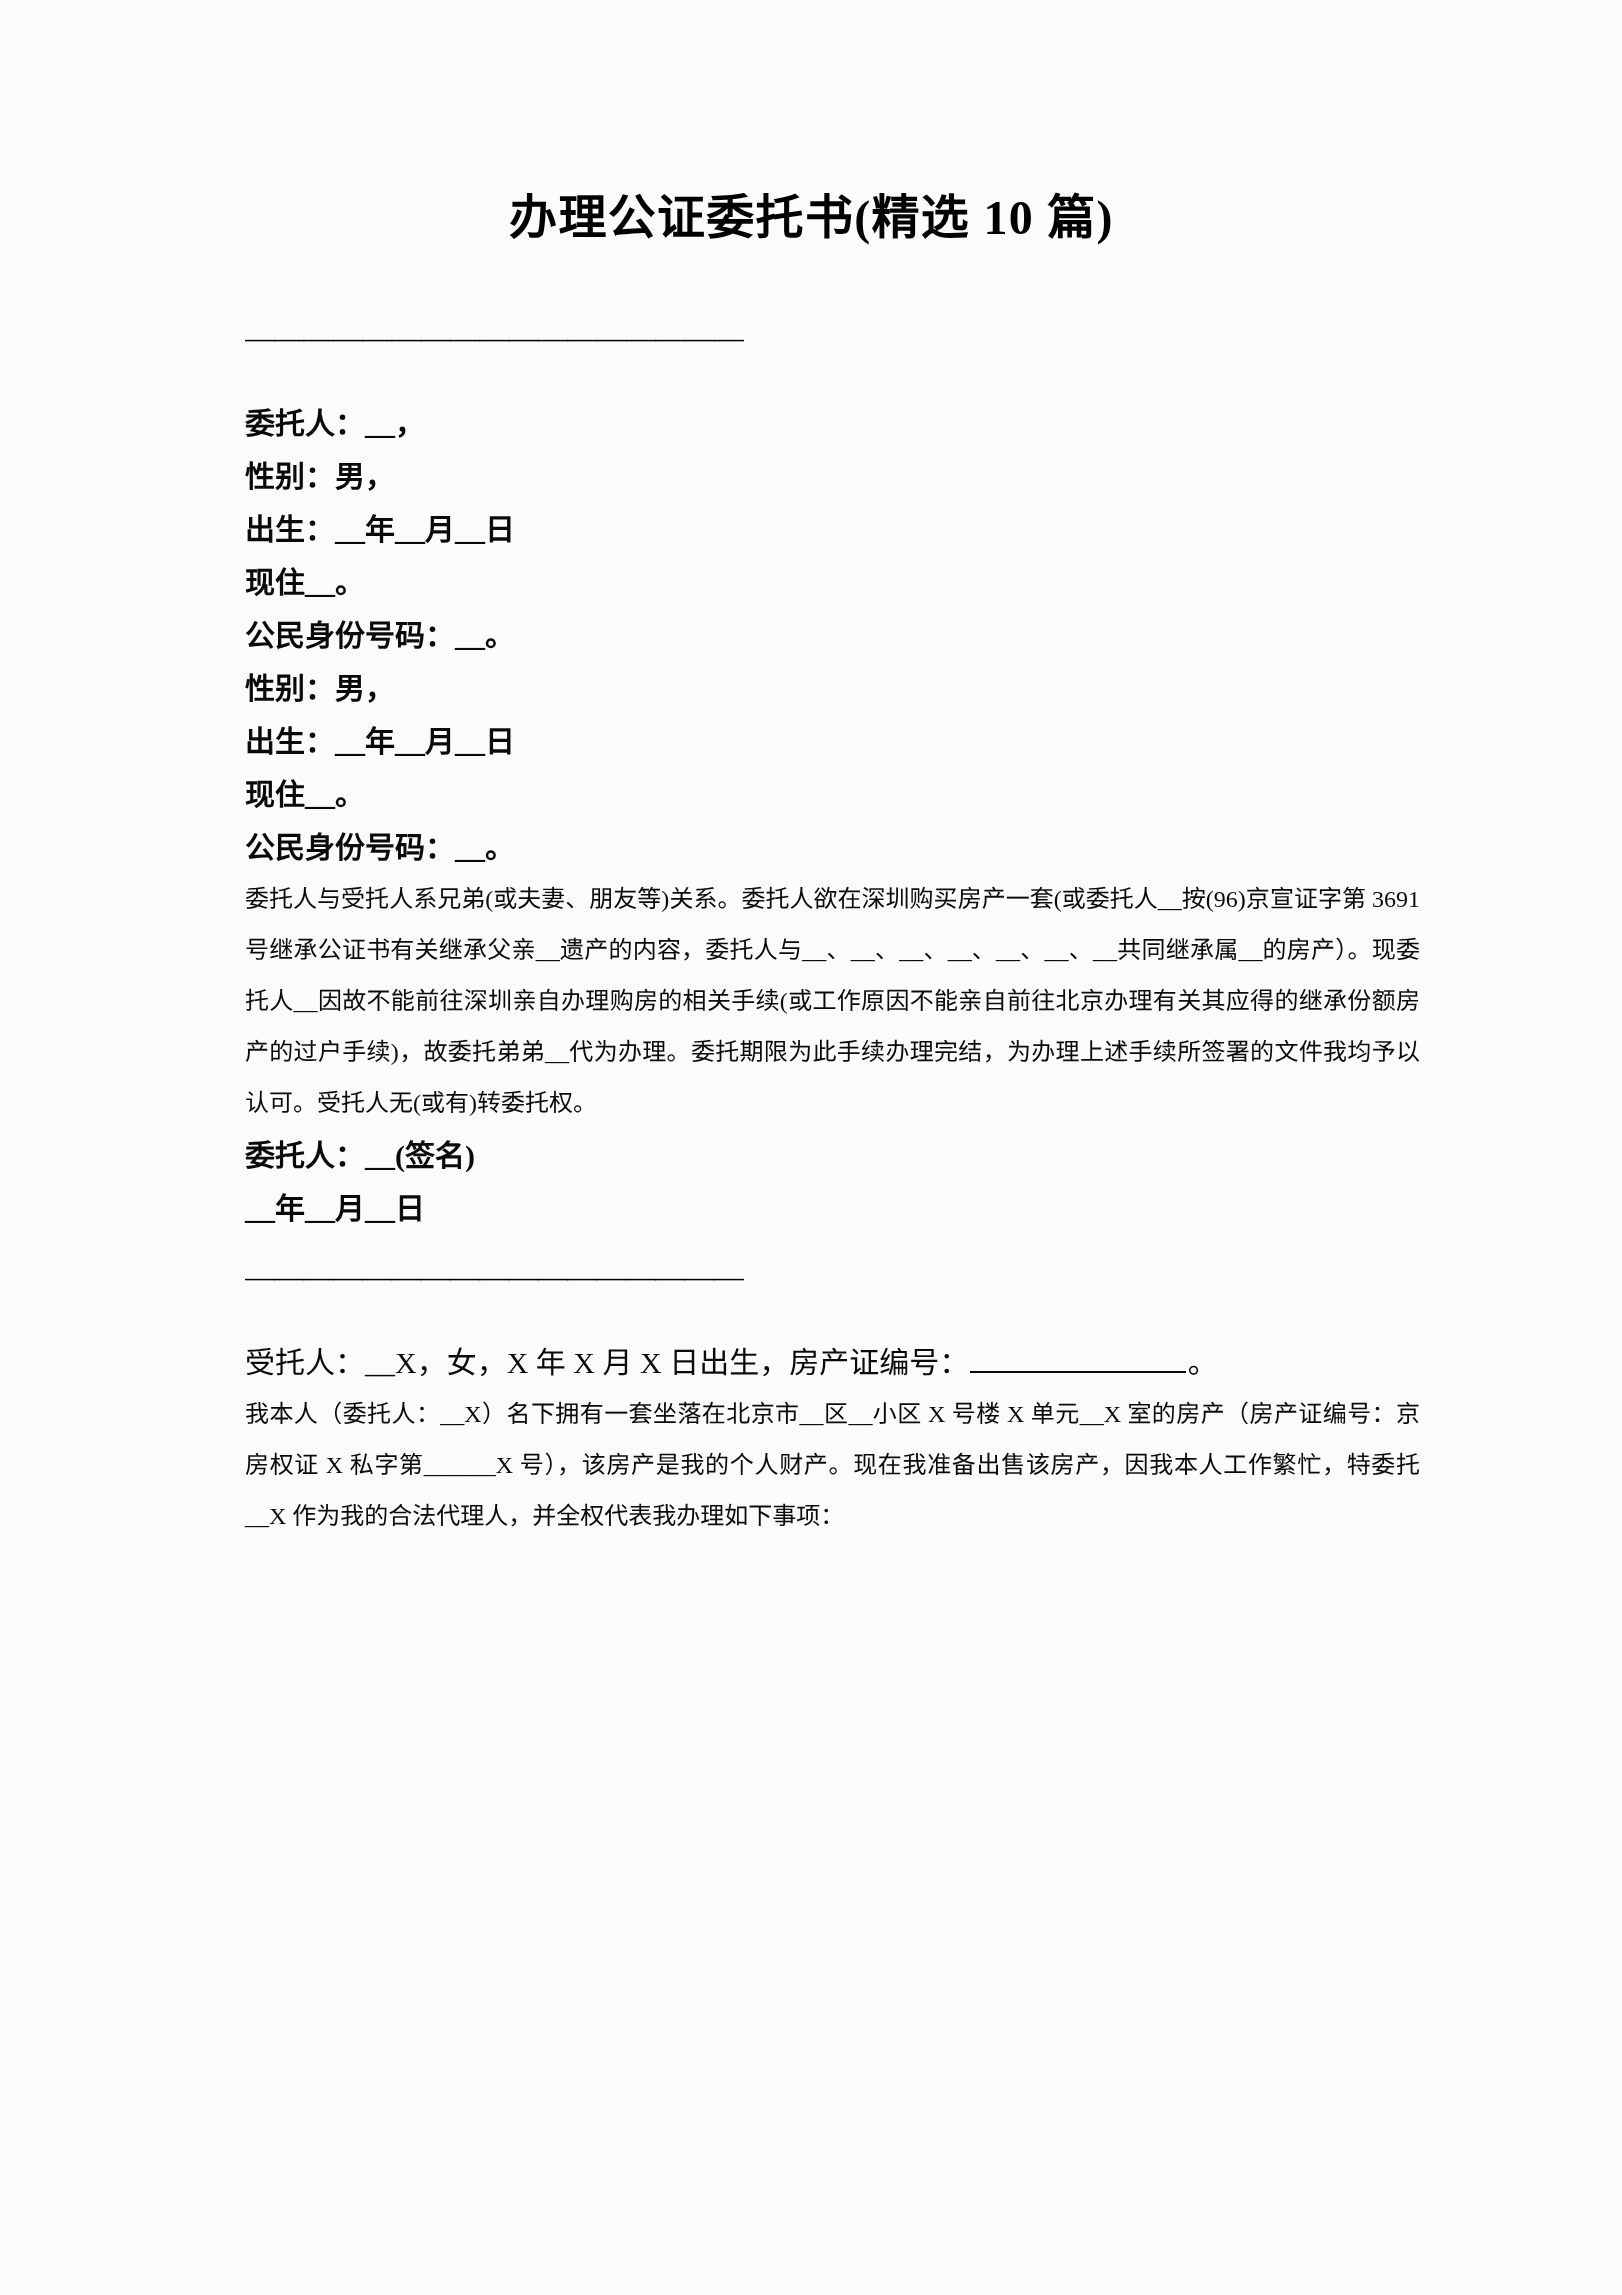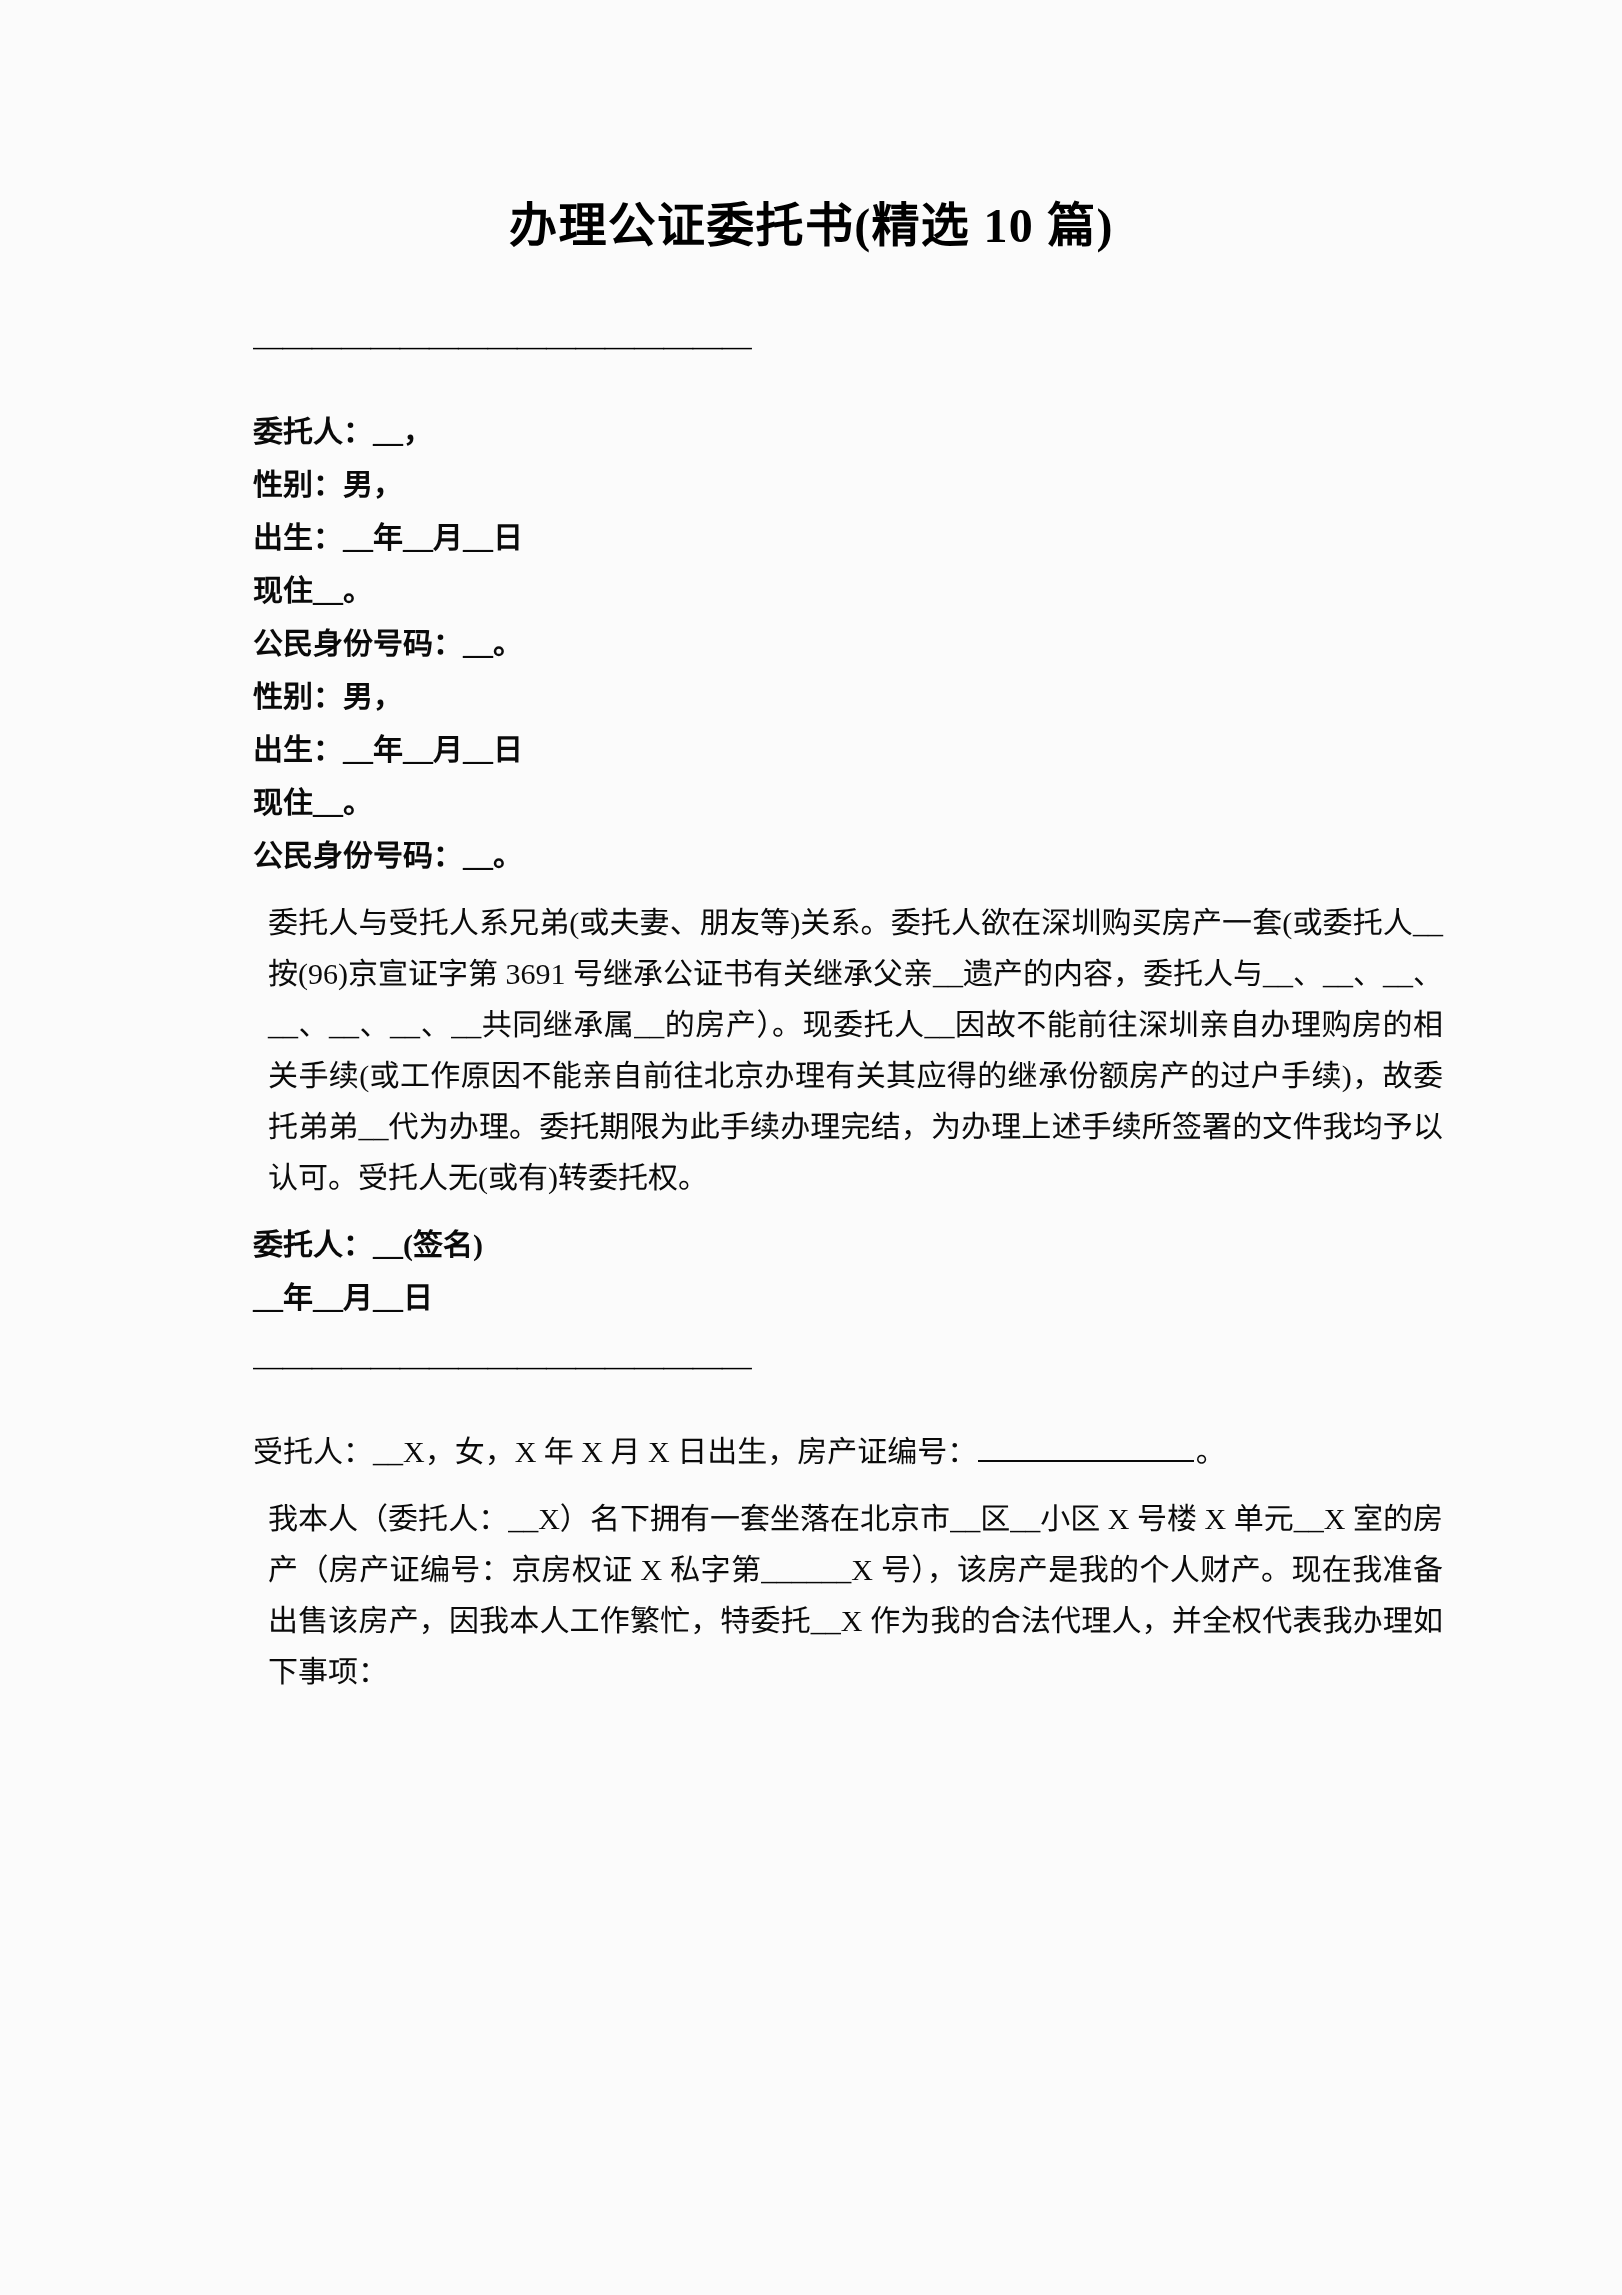--- a/index.html
+++ b/index.html
@@ -15,21 +15,21 @@
     color: #0a0a0a;
     -webkit-font-smoothing: antialiased;
     overflow: hidden;
   }
 
   .page {
     position: relative;
     width: 1623px;
     height: 2295px;
     box-sizing: border-box;
-    padding: 8px;
+    padding: 0;
   }
 
   
   .doc-title {
     margin: 0;
     padding-top: 190px;
     text-align: center;
     font-family: "Liberation Serif", "DejaVu Serif", serif;
     font-size: 48px;
     font-weight: 700;
@@ -66,23 +66,23 @@
     font-size: 30px;
     line-height: 53px;
     color: #0a0a0a;
     white-space: nowrap;
     margin: 0;
     font-weight: bold;
   }
 
   
   .para {
-    font-size: 30px;
+    font-size: 24px;
     line-height: 51px;
-    margin: 15px;
+    margin: 0;
     text-align: justify;
     text-justify: inter-character;
     color: #0a0a0a;
     width: 1175px;
   }
 
   
   .wide-line {
     font-size: 30px;
     line-height: 53px;

